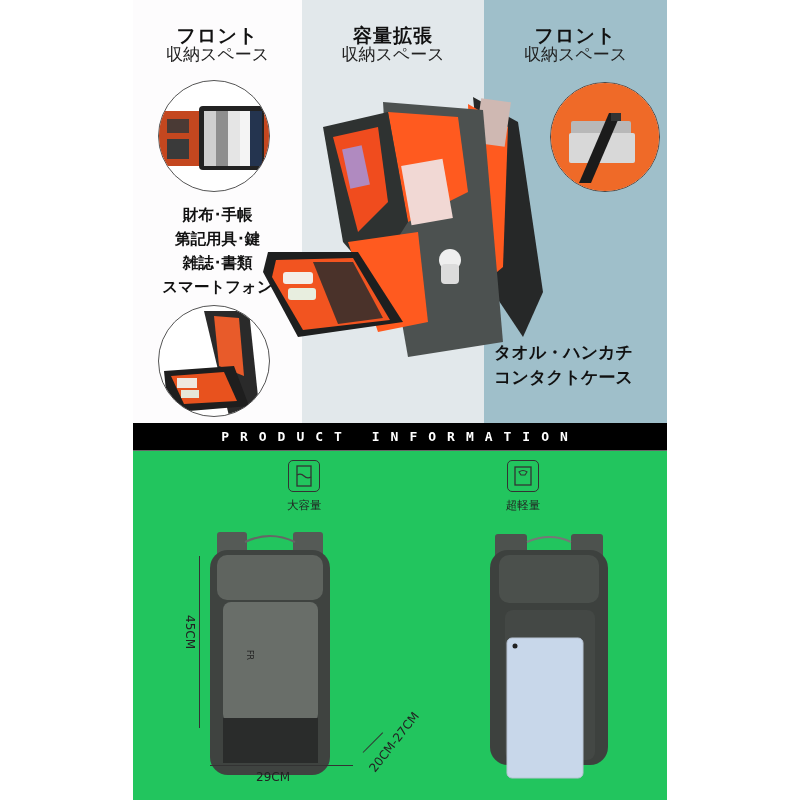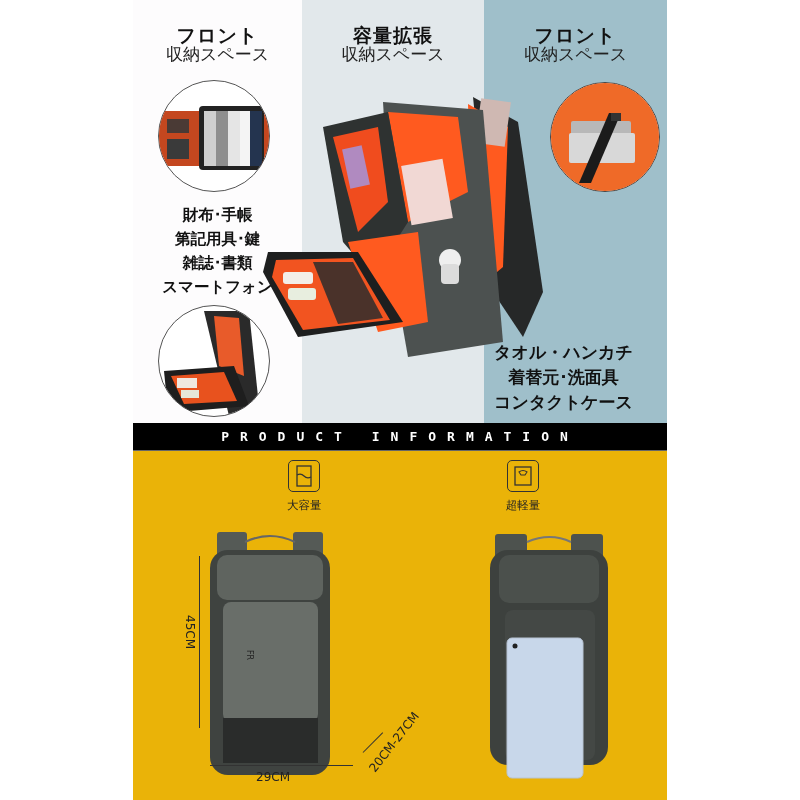--- a/index.html
+++ b/index.html
@@ -1,17 +1,17 @@
 <!DOCTYPE html>
 <html><head>
 <meta charset="utf-8">
 <style>
   html, body { margin:0; padding:0; background:#ffffff; }
   body { width:800px; height:800px; position:relative; overflow:hidden; font-family:"DejaVu Sans", sans-serif; }
-  .canvas { position:absolute; left:133px; top:0; width:534px; height:800px; background:#eab308; }
+  .canvas { position:absolute; left:133px; top:0; width:534px; height:800px; background:#22c55e; }
   .panel { position:absolute; top:0; height:423px; }
   .p1 { left:0; width:169px; background:#fdfcfd; }
   .p2 { left:169px; width:182px; background:#e2e8eb; }
   .p3 { left:351px; width:183px; background:#9fbfca; }
   .head { position:absolute; top:24px; text-align:center; color:#111; }
   .head .t { font-weight:bold; font-size:19px; letter-spacing:1px; line-height:22px; }
   .head .s { font-size:17px; line-height:16px; color:#222; }
   .circle { position:absolute; border-radius:50%; border:1px solid #555; overflow:hidden; background:#fff; }
   .list { position:absolute; font-weight:bold; color:#111; text-align:center; }
   .list div { font-size:15.5px; line-height:24px; }
@@ -81,21 +81,20 @@
       <svg width="108" height="108" viewBox="0 0 108 108">
         <rect x="0" y="0" width="108" height="108" fill="#ef6a28"></rect>
         <rect x="20" y="38" width="60" height="32" rx="2" fill="#b8b8b8"></rect>
         <rect x="18" y="50" width="66" height="30" rx="2" fill="#d8d8d8"></rect>
         <path d="M58 30 L70 30 L40 100 L28 100 Z" fill="#1b1b1b"></path>
         <rect x="60" y="30" width="10" height="8" fill="#333"></rect>
       </svg>
     </div>
     <div class="list2" style="left:0;top:340px;width:159px;">
       <div>タオル・ハンカチ</div>
-      <div>着替元･洗面具</div>
       <div>コンタクトケース</div>
     </div>
   </div>
 
   <div class="bag" style="left:125px;top:92px;width:300px;height:270px;">
     <svg width="300" height="270" viewBox="0 0 300 270">
       <path d="M215 5 L260 30 L285 200 L265 245 L235 200 Z" fill="#262828"></path>
       <path d="M210 12 L250 35 L245 175 L215 200 Z" fill="#ff5a1f"></path>
       <rect x="220" y="8" width="30" height="45" fill="#cfb8b2" transform="rotate(8 235 30)"></rect>
       <path d="M125 10 L225 18 L245 250 L150 265 L135 180 Z" fill="#4c5150"></path>

